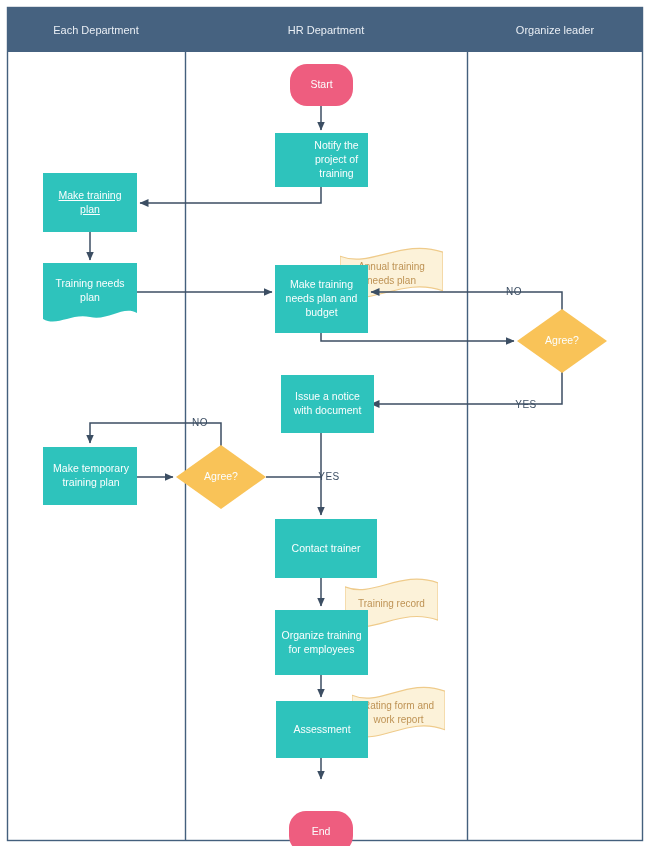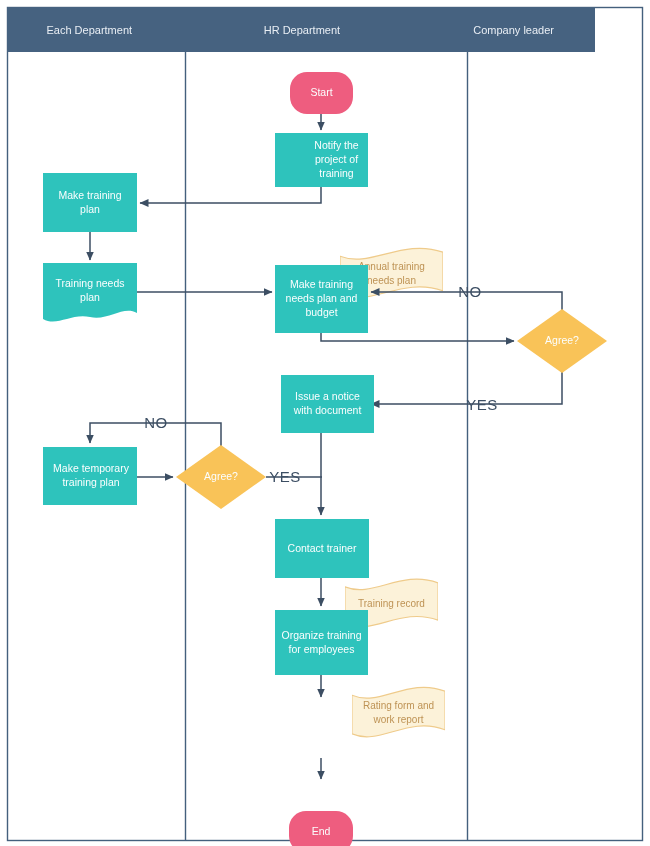--- a/index.html
+++ b/index.html
@@ -2,21 +2,21 @@
 <html><head>
 <meta charset="utf-8">
 <style>
   html,body{margin:0;padding:0;background:#ffffff;}
   #canvas{
     position:relative;width:650px;height:846px;background:#ffffff;
     font-family:"Liberation Sans","DejaVu Sans",sans-serif;overflow:hidden;
   }
   
   #lane-header{
-    position:absolute;left:7px;top:7px;width:588px;height:45px;
+    position:absolute;left:7px;top:7px;width:636px;height:45px;
     background:#466280;display:flex;align-items:center;z-index:5;
   }
   .lane-title{color:#E9EEF4;font-size:11px;text-align:center;}
   .lane-title.l1{width:178px;}
   .lane-title.l2{width:282px;}
   .lane-title.l3{width:176px;}
   #framework{position:absolute;left:0;top:0;width:650px;height:846px;z-index:0;}
   #connectors{position:absolute;left:0;top:0;width:650px;height:846px;z-index:2;pointer-events:none;}
   
   .node{
@@ -30,39 +30,39 @@
   .shape-svg-node svg{position:absolute;left:0;top:0;width:100%;height:100%;}
   .shape-svg-node .lbl{position:relative;z-index:1;padding:2px 6px;}
   .doc-lbl{margin-top:-8px;}
   .tape{position:absolute;z-index:1;display:flex;align-items:center;justify-content:center;
         text-align:center;color:#BE9355;font-size:10px;line-height:1.35;padding:0 8px;box-sizing:border-box;}
   .tape svg{position:absolute;left:0;top:0;width:100%;height:100%;}
   .tape .lbl{position:relative;z-index:1;}
   .diamond{padding:0;}
   
   .edge-label{
-    position:absolute;z-index:4;color:#3C4E63;font-size:15px;letter-spacing:0.5px;
-    transform:translate(-50%,-50%);white-space:nowrap;
+    position:absolute;z-index:4;color:#3C4E63;font-size:10px;letter-spacing:0.5px;
+    transform:translate(-50%,-50%);white-space:nowrap;margin-left:44px;
   }
 </style>
 </head>
 <body>
 
 <div id="canvas">
 
   <svg id="framework">
     <rect x="7.5" y="7.5" width="635" height="833" fill="none" stroke="#44607D" stroke-width="1.4"></rect>
     <line x1="185.5" y1="52" x2="185.5" y2="840.5" stroke="#44607D" stroke-width="1.4"></line>
     <line x1="467.5" y1="52" x2="467.5" y2="840.5" stroke="#44607D" stroke-width="1.4"></line>
   </svg>
 
   <div id="lane-header">
     <div class="lane-title l1">Each Department</div>
     <div class="lane-title l2">HR Department</div>
-    <div class="lane-title l3">Company leader</div>
+    <div class="lane-title l3">Organize leader</div>
   </div>
 
   <div class="tape" style="left:340px;top:244px;width:103px;height:59px;">
     <svg viewBox="0 0 100 58" preserveAspectRatio="none">
       <path d="M0,12 C30,24 60,-6 100,8 L100,46 C60,32 30,62 0,50 Z" fill="#FCF2D9" stroke="#EFCB8B" stroke-width="1.2"></path>
     </svg>
     <span class="lbl">Annual training needs plan</span>
   </div>
 
   <div class="tape" style="left:345px;top:575px;width:93px;height:57px;">
@@ -101,29 +101,29 @@
       <path d="M321,667 L321,697" marker-end="url(#arrow)"></path>
       <path d="M321,758 L321,779" marker-end="url(#arrow)"></path>
     </g>
   </svg>
 
   <span class="edge-label" style="left:470px;top:291px;">NO</span>
   <span class="edge-label" style="left:482px;top:404px;">YES</span>
   <span class="edge-label" style="left:156px;top:422px;">NO</span>
   <span class="edge-label" style="left:285px;top:476px;">YES</span>
 
-  <div class="node terminator" style="left:290px;top:64px;width:63px;height:42px;margin-top:8px;">
+  <div class="node terminator" style="left:290px;top:64px;width:63px;height:42px;">
     <span>Start</span>
   </div>
 
   <div class="node process" style="left:275px;top:133px;width:93px;height:54px;padding-left:36px;">
     <span>Notify the project of training</span>
   </div>
 
-  <div class="node process" style="left:43px;top:173px;width:94px;height:59px;">
+  <div class="node process" style="left:43px;top:173px;width:94px;height:59px;text-decoration:underline;">
     <span>Make training plan</span>
   </div>
 
   <div class="node shape-svg-node" style="left:43px;top:263px;width:94px;height:64px;">
     <svg viewBox="0 0 94 64" preserveAspectRatio="none">
       <path d="M0,0 L94,0 L94,50 C80,42 66,58 47,54 C28,50 14,64 0,56 Z" fill="#2EC3BC"></path>
     </svg>
     <span class="lbl doc-lbl">Training needs plan</span>
   </div>
 
@@ -146,26 +146,29 @@
     <span>Make temporary training plan</span>
   </div>
 
   <div class="node shape-svg-node diamond" style="left:176px;top:445px;width:90px;height:64px;">
     <svg viewBox="0 0 90 64" preserveAspectRatio="none">
       <polygon points="45,0 90,32 45,64 0,32" fill="#F9C358"></polygon>
     </svg>
     <span class="lbl">Agree?</span>
   </div>
 
-  <div class="node process" style="left:275px;top:519px;width:94px;height:59px;">
+  <div class="node process" style="left:275px;top:519px;width:102px;height:59px;">
     <span>Contact trainer</span>
   </div>
 
   <div class="node process" style="left:275px;top:610px;width:93px;height:65px;">
     <span>Organize training for employees</span>
   </div>
 
+  <div class="node process" style="left:276px;top:701px;width:92px;height:57px;">
+    <span>Assessment</span>
+  </div>
 
   <div class="node terminator" style="left:289px;top:811px;width:64px;height:42px;">
     <span>End</span>
   </div>
 
 </div>
 
 </body></html>

